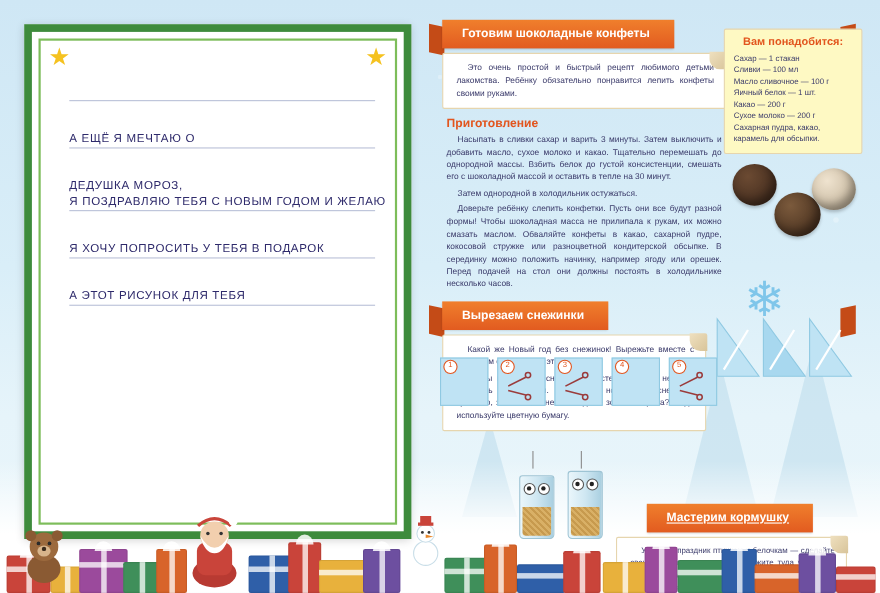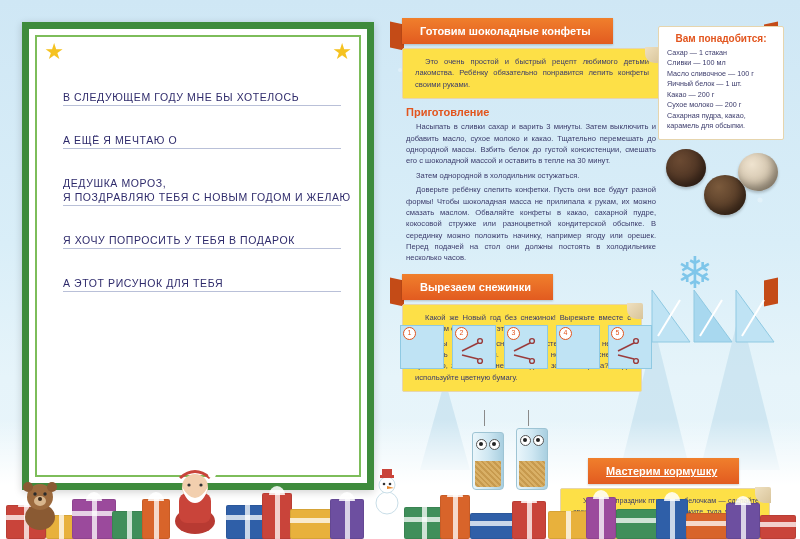--- a/index.html
+++ b/index.html
@@ -140,21 +140,21 @@
     position: absolute;
     top: 5px;
     width: 14px; height: 26px;
     background: #c44b17;
   }
   .banner .tail-l { left: 2px; transform: skewY(12deg); }
   .banner .tail-r { right: 2px; transform: skewY(-12deg); }
   
   .scroll-box {
     position: relative;
-    background: #fde047;
+    background: #ffffff;
     border: 1px solid #e6d5ae;
     border-radius: 2px;
     padding: 7px 10px 8px 12px;
     color: #3a3a6a;
     font-size: 7.6px;
     line-height: 1.5;
     text-align: justify;
   }
   .scroll-box p { margin: 0 0 3px 0; text-indent: 10px; }
   .scroll-box p:last-child { margin-bottom: 0; }
@@ -169,21 +169,21 @@
     color: #e2551e;
     font-size: 11px;
     font-weight: bold;
     margin: 7px 0 3px 4px;
   }
   
   .ingredients {
     position: absolute;
     left: 658px; top: 26px;
     width: 126px;
-    background: #ffffff;
+    background: #fef9c3;
     border: 1px solid #e6d5ae;
     border-radius: 2px;
     padding: 6px 8px 7px 8px;
     box-sizing: border-box;
   }
   .ingredients h4 {
     margin: 0 0 4px 0;
     color: #e2551e;
     font-size: 10px;
     text-align: center;
@@ -331,21 +331,20 @@
     </g>
   </svg>
   <div class="bg-snow"></div>
 
   <div class="left-panel">
     <div class="left-inner"></div>
     <div class="star s1">★</div>
     <div class="star s2">★</div>
 
     <div class="lines">
-      <div class="wl">В следующем году мне бы хотелось</div>
       <div class="wl-underline"></div>
 
       <div class="wl">А ещё я мечтаю о</div>
       <div class="wl-underline"></div>
 
       <div class="wl center">Дедушка Мороз,</div>
       <div class="wl center">я поздравляю тебя с Новым годом и желаю</div>
       <div class="wl-underline"></div>
 
       <div class="wl">Я хочу попросить у тебя в подарок</div>

